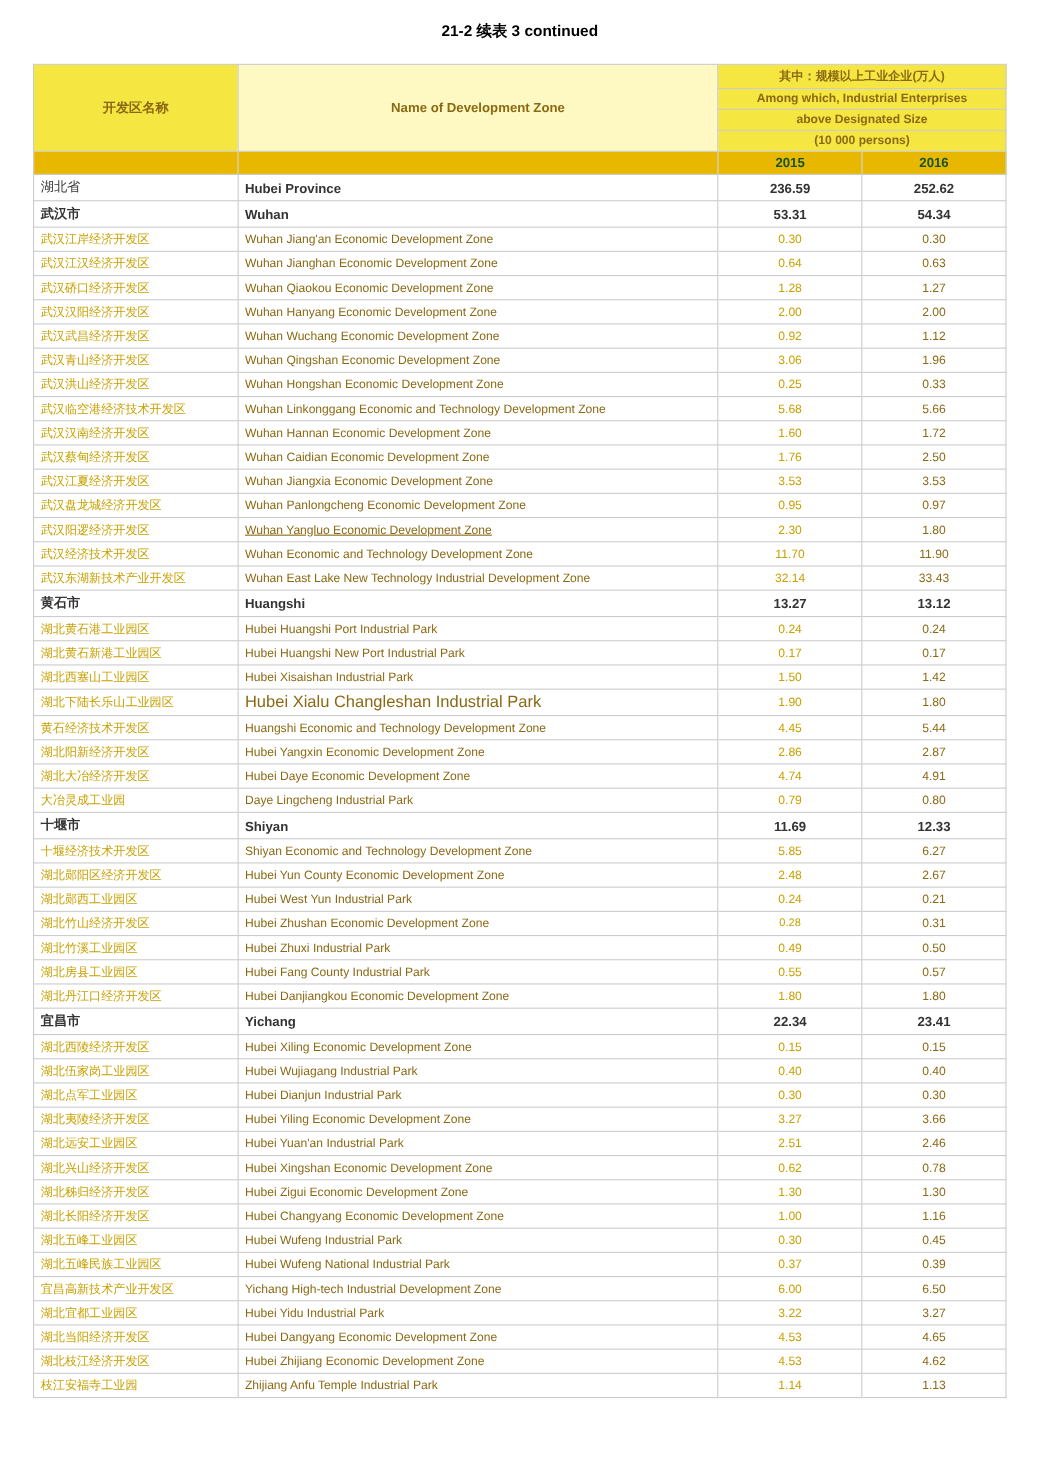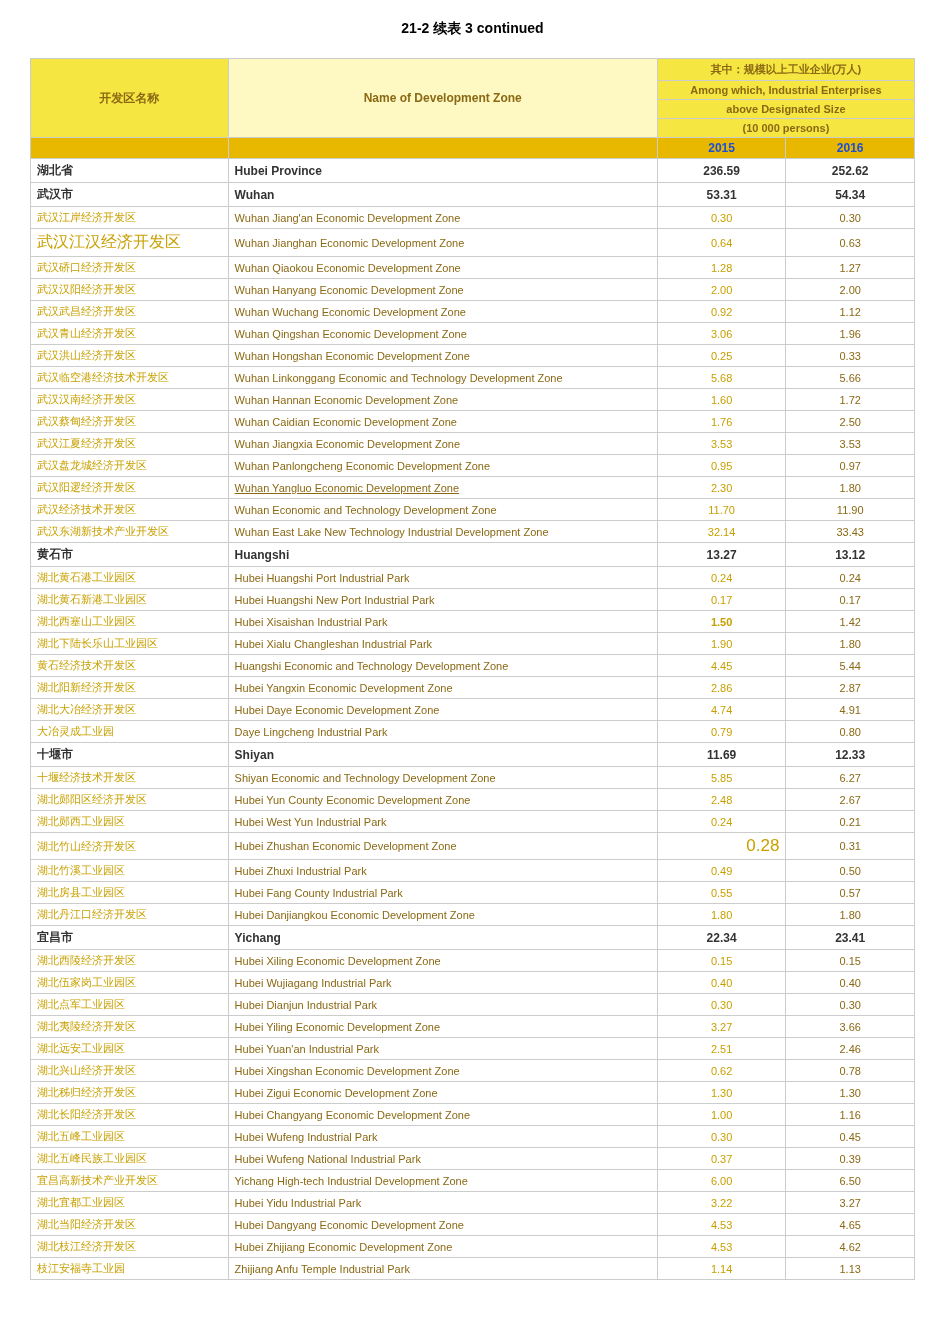--- a/index.html
+++ b/index.html
@@ -22,21 +22,21 @@
       width: 100%;
       border-collapse: collapse;
     }
     th, td {
       border: 1px solid #ccc;
       padding: 3px 6px;
       vertical-align: middle;
     }
     .year-header {
       background-color: #e8b800;
-      color: #1d4ed8;
+      color: #14532d;
       font-weight: bold;
       text-align: center;
     }
     .header-label-zh {
       color: #8B6914;
       font-weight: bold;
       font-size: 11px;
       text-align: center;
     }
     .header-label-en {
@@ -78,39 +78,39 @@
     </tr>
     <tr>
       <th style="background:#e8b800; color:#fff; font-size:11px; text-align:center;"></th>
       <th style="background:#e8b800; color:#fff; font-size:11px; text-align:center;"></th>
       <th class="year-header year-bg">2015</th>
       <th class="year-header year-bg">2016</th>
     </tr>
   </thead>
   <tbody id="table-body">
   <tr>
-      <td style="color:#333; font-weight:bold; font-size:12px;">湖北省</td>
+      <td style="color:#333; font-weight:normal; font-size:12px;">湖北省</td>
       <td style="color:#333; font-weight:bold; font-size:12px;"><strong>Hubei Province</strong></td>
       <td style="text-align:center; font-weight:bold; color:#333; font-size:12px;">236.59</td>
       <td style="text-align:center; font-weight:bold; color:#333; font-size:12px;"><strong>252.62</strong></td>
     </tr>
       <tr>
       <td style="color:#333; font-weight:bold; font-size:12px;">武汉市</td>
       <td style="color:#333; font-weight:bold; font-size:12px;"><strong>Wuhan</strong></td>
       <td style="text-align:center; font-weight:bold; color:#333; font-size:12px;">53.31</td>
       <td style="text-align:center; font-weight:bold; color:#333; font-size:12px;"><strong>54.34</strong></td>
     </tr>
       <tr>
       <td style="color:#c8a000; font-size:11px;">武汉江岸经济开发区</td>
       <td style="color:#8B6914; font-size:11px;">Wuhan Jiang'an Economic Development Zone</td>
       <td style="text-align:center; color:#c8a000; font-size:11px;">0.30</td>
       <td style="text-align:center; color:#8B6914; font-size:11px;">0.30</td>
     </tr>
       <tr>
-      <td style="color:#c8a000; font-size:16px;">武汉江汉经济开发区</td>
+      <td style="color:#c8a000; font-size:11px;">武汉江汉经济开发区</td>
       <td style="color:#8B6914; font-size:11px;">Wuhan Jianghan Economic Development Zone</td>
       <td style="text-align:center; color:#c8a000; font-size:11px;">0.64</td>
       <td style="text-align:center; color:#8B6914; font-size:11px;">0.63</td>
     </tr>
       <tr>
       <td style="color:#c8a000; font-size:11px;">武汉硚口经济开发区</td>
       <td style="color:#8B6914; font-size:11px;">Wuhan Qiaokou Economic Development Zone</td>
       <td style="text-align:center; color:#c8a000; font-size:11px;">1.28</td>
       <td style="text-align:center; color:#8B6914; font-size:11px;">1.27</td>
     </tr>
@@ -200,26 +200,26 @@
     </tr>
       <tr>
       <td style="color:#c8a000; font-size:11px;">湖北黄石新港工业园区</td>
       <td style="color:#8B6914; font-size:11px;">Hubei Huangshi New Port Industrial Park</td>
       <td style="text-align:center; color:#c8a000; font-size:11px;">0.17</td>
       <td style="text-align:center; color:#8B6914; font-size:11px;">0.17</td>
     </tr>
       <tr>
       <td style="color:#c8a000; font-size:11px;">湖北西塞山工业园区</td>
       <td style="color:#8B6914; font-size:11px;">Hubei Xisaishan Industrial Park</td>
-      <td style="text-align:center; color:#c8a000; font-size:11px;font-weight:bold;">1.50</td>
+      <td style="text-align:center; color:#c8a000; font-size:11px;">1.50</td>
       <td style="text-align:center; color:#8B6914; font-size:11px;">1.42</td>
     </tr>
       <tr>
       <td style="color:#c8a000; font-size:11px;">湖北下陆长乐山工业园区</td>
-      <td style="color:#8B6914; font-size:11px;">Hubei Xialu Changleshan Industrial Park</td>
+      <td style="color:#8B6914; font-size:15px;">Hubei Xialu Changleshan Industrial Park</td>
       <td style="text-align:center; color:#c8a000; font-size:11px;">1.90</td>
       <td style="text-align:center; color:#8B6914; font-size:11px;">1.80</td>
     </tr>
       <tr>
       <td style="color:#c8a000; font-size:11px;">黄石经济技术开发区</td>
       <td style="color:#8B6914; font-size:11px;">Huangshi Economic and Technology Development Zone</td>
       <td style="text-align:center; color:#c8a000; font-size:11px;">4.45</td>
       <td style="text-align:center; color:#8B6914; font-size:11px;">5.44</td>
     </tr>
       <tr>
@@ -260,21 +260,21 @@
     </tr>
       <tr>
       <td style="color:#c8a000; font-size:11px;">湖北郧西工业园区</td>
       <td style="color:#8B6914; font-size:11px;">Hubei West Yun Industrial Park</td>
       <td style="text-align:center; color:#c8a000; font-size:11px;">0.24</td>
       <td style="text-align:center; color:#8B6914; font-size:11px;">0.21</td>
     </tr>
       <tr>
       <td style="color:#c8a000; font-size:11px;">湖北竹山经济开发区</td>
       <td style="color:#8B6914; font-size:11px;">Hubei Zhushan Economic Development Zone</td>
-      <td style="text-align:right; color:#c8a000; font-size:17px;">0.28</td>
+      <td style="text-align:center; color:#c8a000; font-size:10px;">0.28</td>
       <td style="text-align:center; color:#8B6914; font-size:11px;">0.31</td>
     </tr>
       <tr>
       <td style="color:#c8a000; font-size:11px;">湖北竹溪工业园区</td>
       <td style="color:#8B6914; font-size:11px;">Hubei Zhuxi Industrial Park</td>
       <td style="text-align:center; color:#c8a000; font-size:11px;">0.49</td>
       <td style="text-align:center; color:#8B6914; font-size:11px;">0.50</td>
     </tr>
       <tr>
       <td style="color:#c8a000; font-size:11px;">湖北房县工业园区</td>

